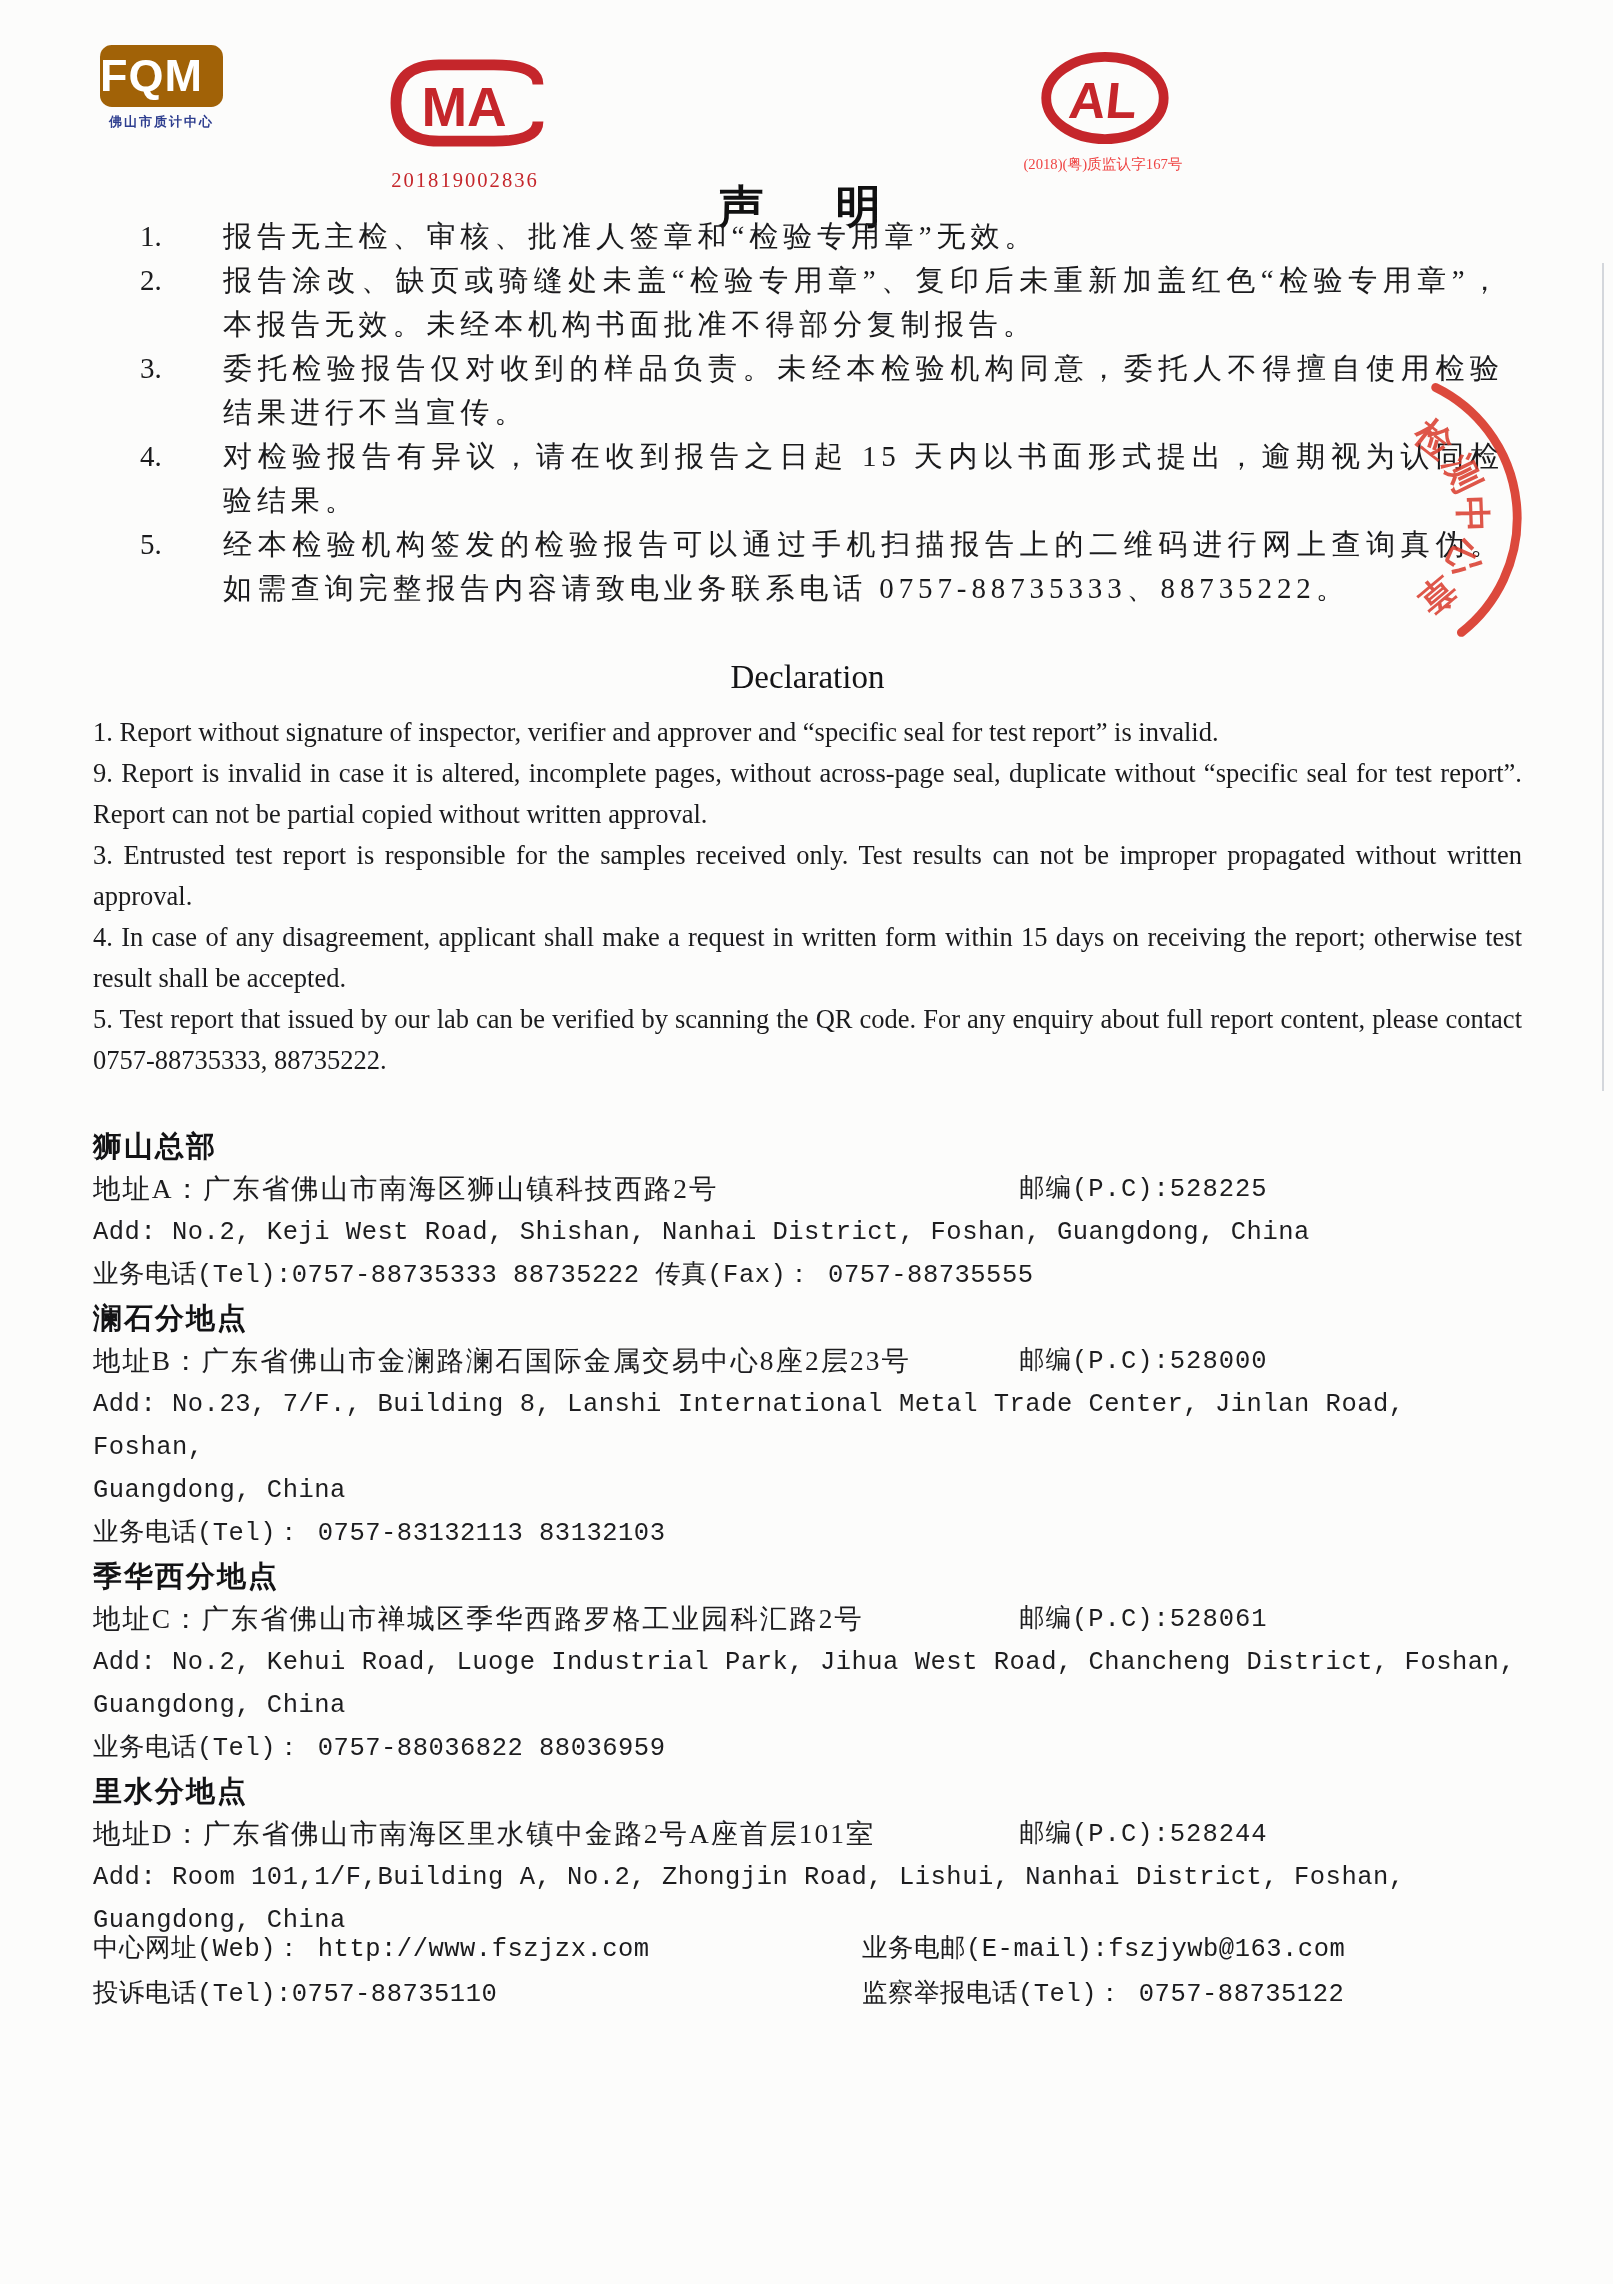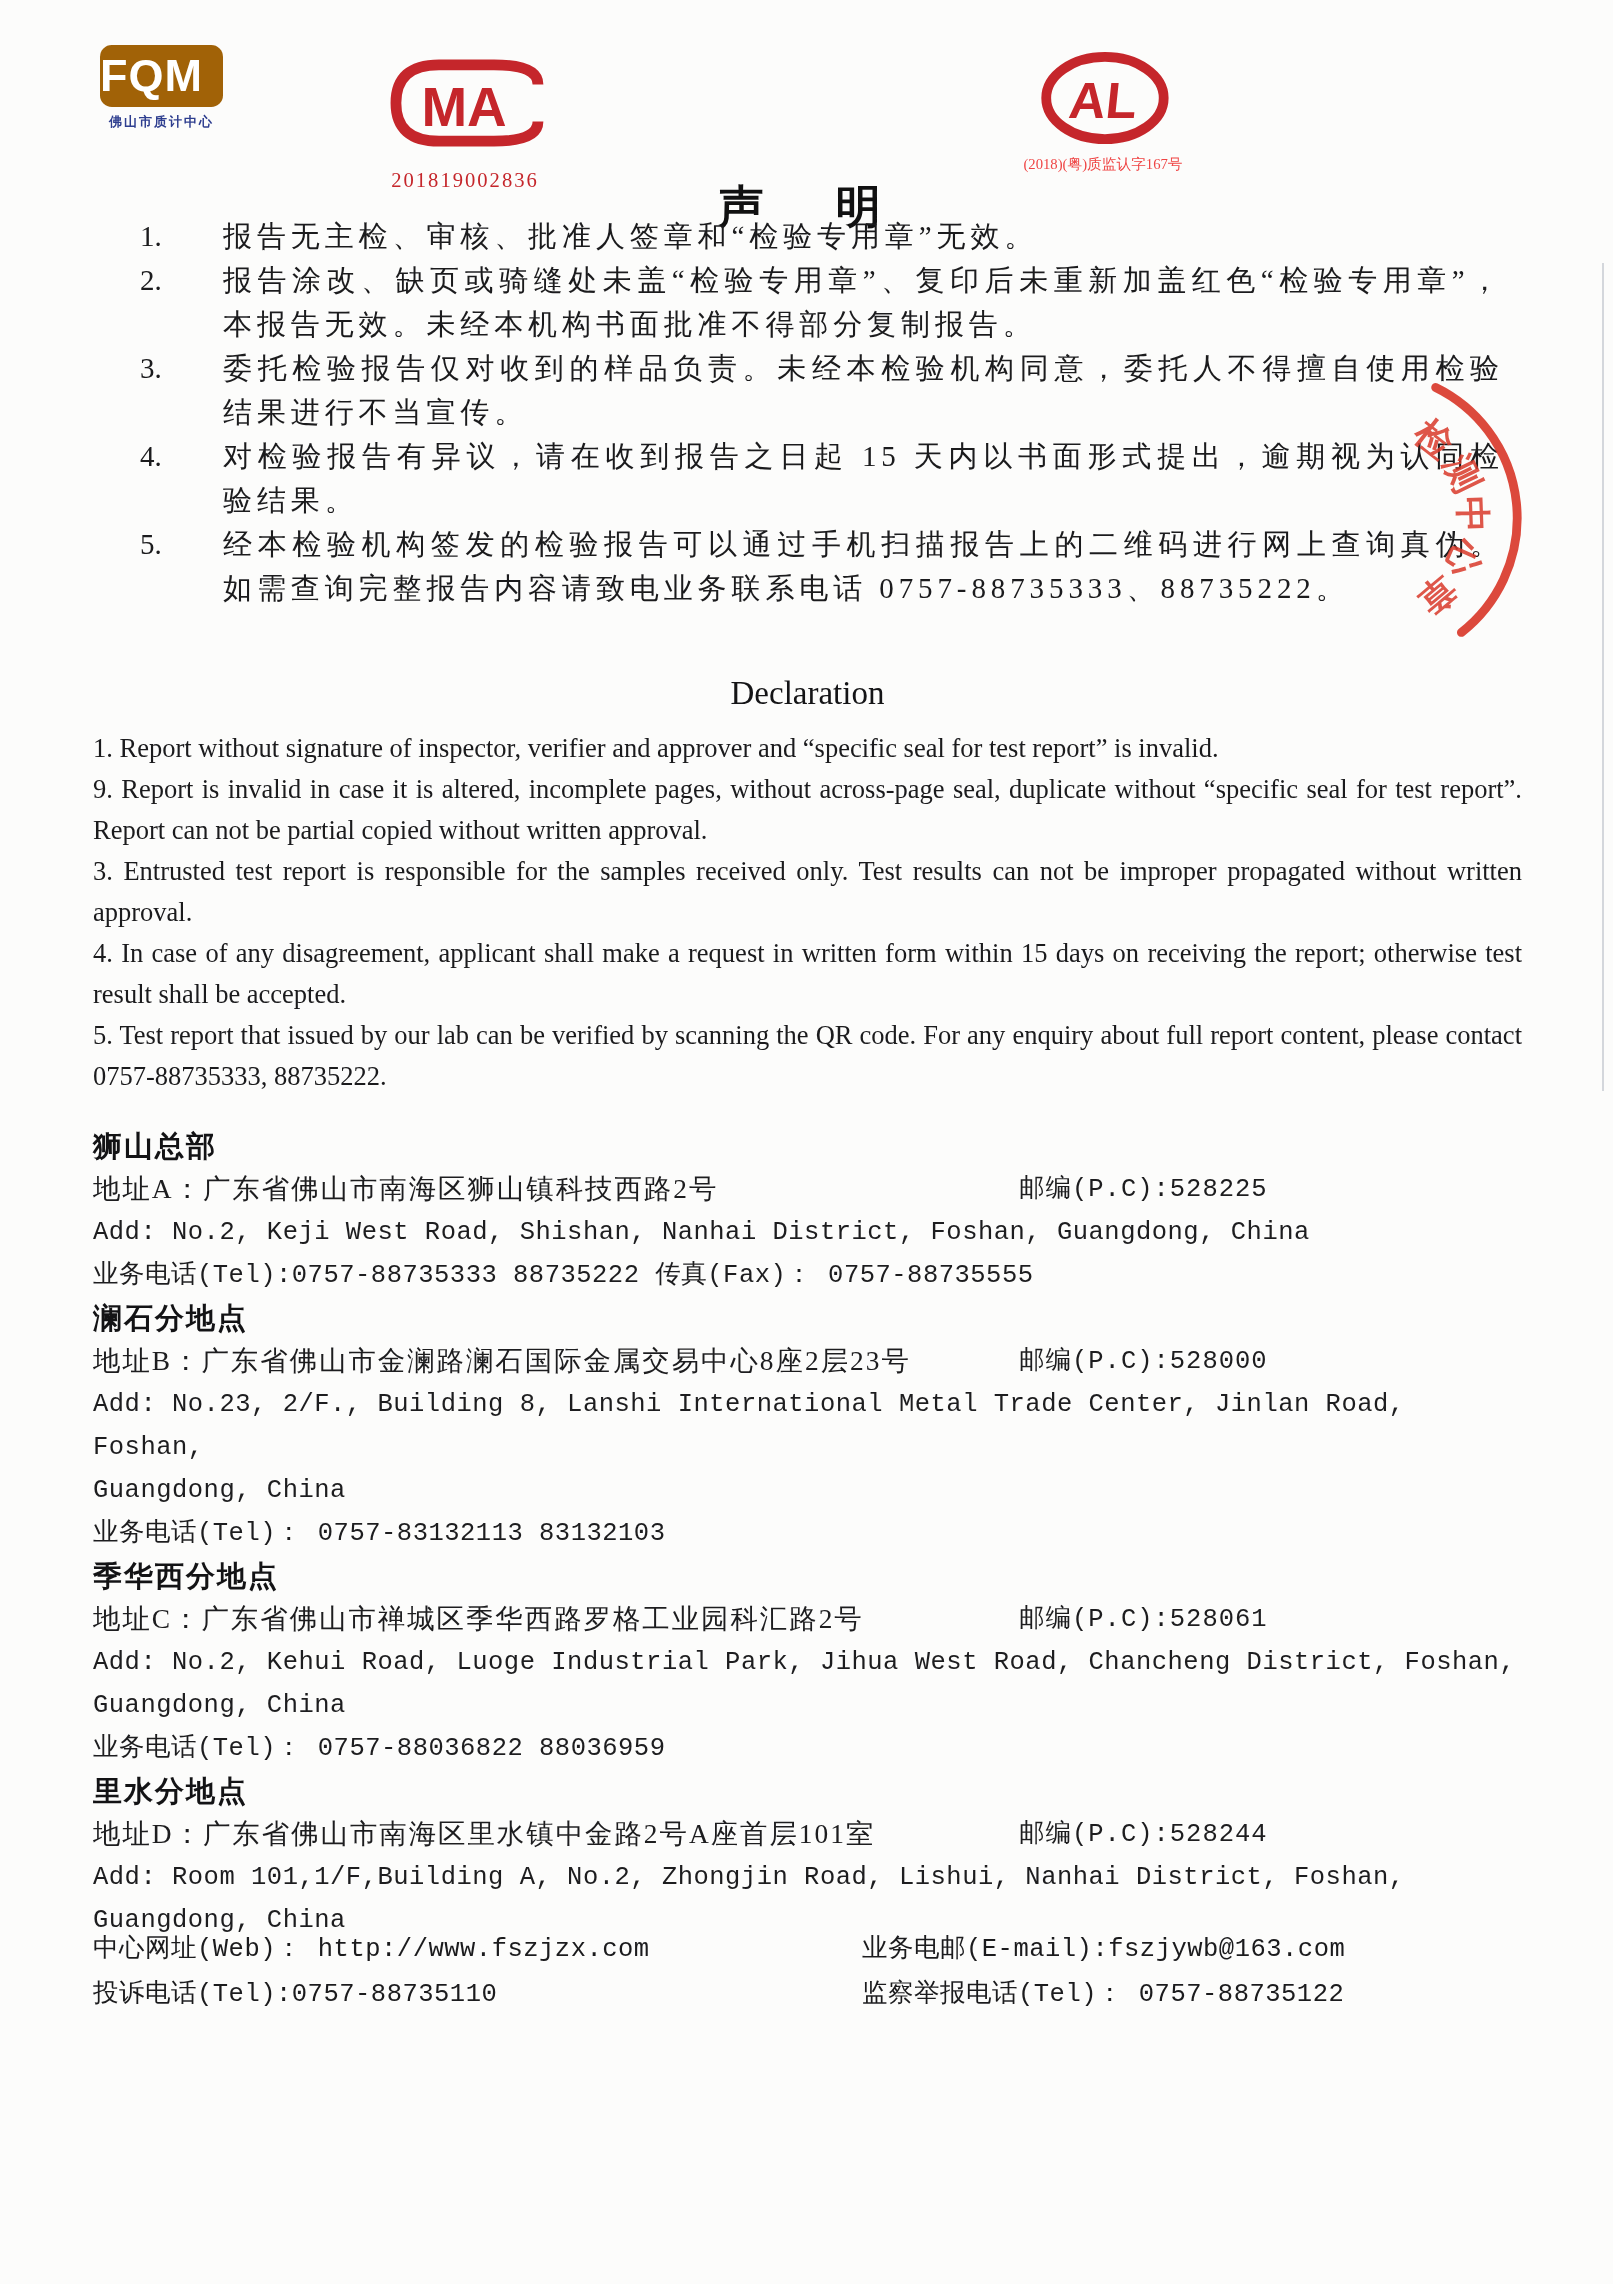--- a/index.html
+++ b/index.html
@@ -43,21 +43,21 @@
   .cn-items{
     position:absolute;left:140px;top:214px;width:1364px;
     font-size:29px;line-height:44px;color:#1b1b1d;
   }
   .cn-item{display:flex;}
   .cn-num{flex:none;width:83px;letter-spacing:0;}
   .cn-text{flex:1;text-align:justify;letter-spacing:4.9px;}
   
   .en-block{position:absolute;left:93px;top:659px;width:1429px;}
   .en-title{
-    text-align:center;font-size:33px;margin:16px;font-weight:normal;
+    text-align:center;font-size:33px;margin:0;font-weight:normal;
     color:#141416;
   }
   .en-items{margin-top:15.7px;}
   .en-item{margin:0;font-size:26.5px;line-height:41px;color:#1b1b1d;text-align:justify;}
   
   .offices{position:absolute;left:93px;top:1125px;width:1431px;font-size:27.4px;line-height:43px;}
   .office-name{
     margin:0;font-size:29px;font-weight:bold;letter-spacing:2px;line-height:43px;color:#131315;
   }
   .addr-line{position:relative;letter-spacing:2px;white-space:nowrap;}
@@ -159,21 +159,21 @@
       <div class="mono-line pre">Add: No.2, Keji West Road, Shishan, Nanhai District, Foshan, Guangdong, China</div>
       <div class="mono-line">业务电话(Tel):0757-88735333 88735222  传真(Fax)： 0757-88735555</div>
     </section>
 
     <section class="office">
       <h2 class="office-name">澜石分地点</h2>
       <div class="addr-line">
         <span>地址B：广东省佛山市金澜路澜石国际金属交易中心8座2层23号</span>
         <span class="postcode">邮编(P.C):528000</span>
       </div>
-      <div class="mono-line pre">Add: No.23, 2/F., Building 8, Lanshi International Metal Trade Center, Jinlan Road, Foshan,
+      <div class="mono-line pre">Add: No.23, 7/F., Building 8, Lanshi International Metal Trade Center, Jinlan Road, Foshan,
 Guangdong,  China</div>
       <div class="mono-line">业务电话(Tel)： 0757-83132113  83132103</div>
     </section>
 
     <section class="office">
       <h2 class="office-name">季华西分地点</h2>
       <div class="addr-line">
         <span>地址C：广东省佛山市禅城区季华西路罗格工业园科汇路2号</span>
         <span class="postcode">邮编(P.C):528061</span>
       </div>

